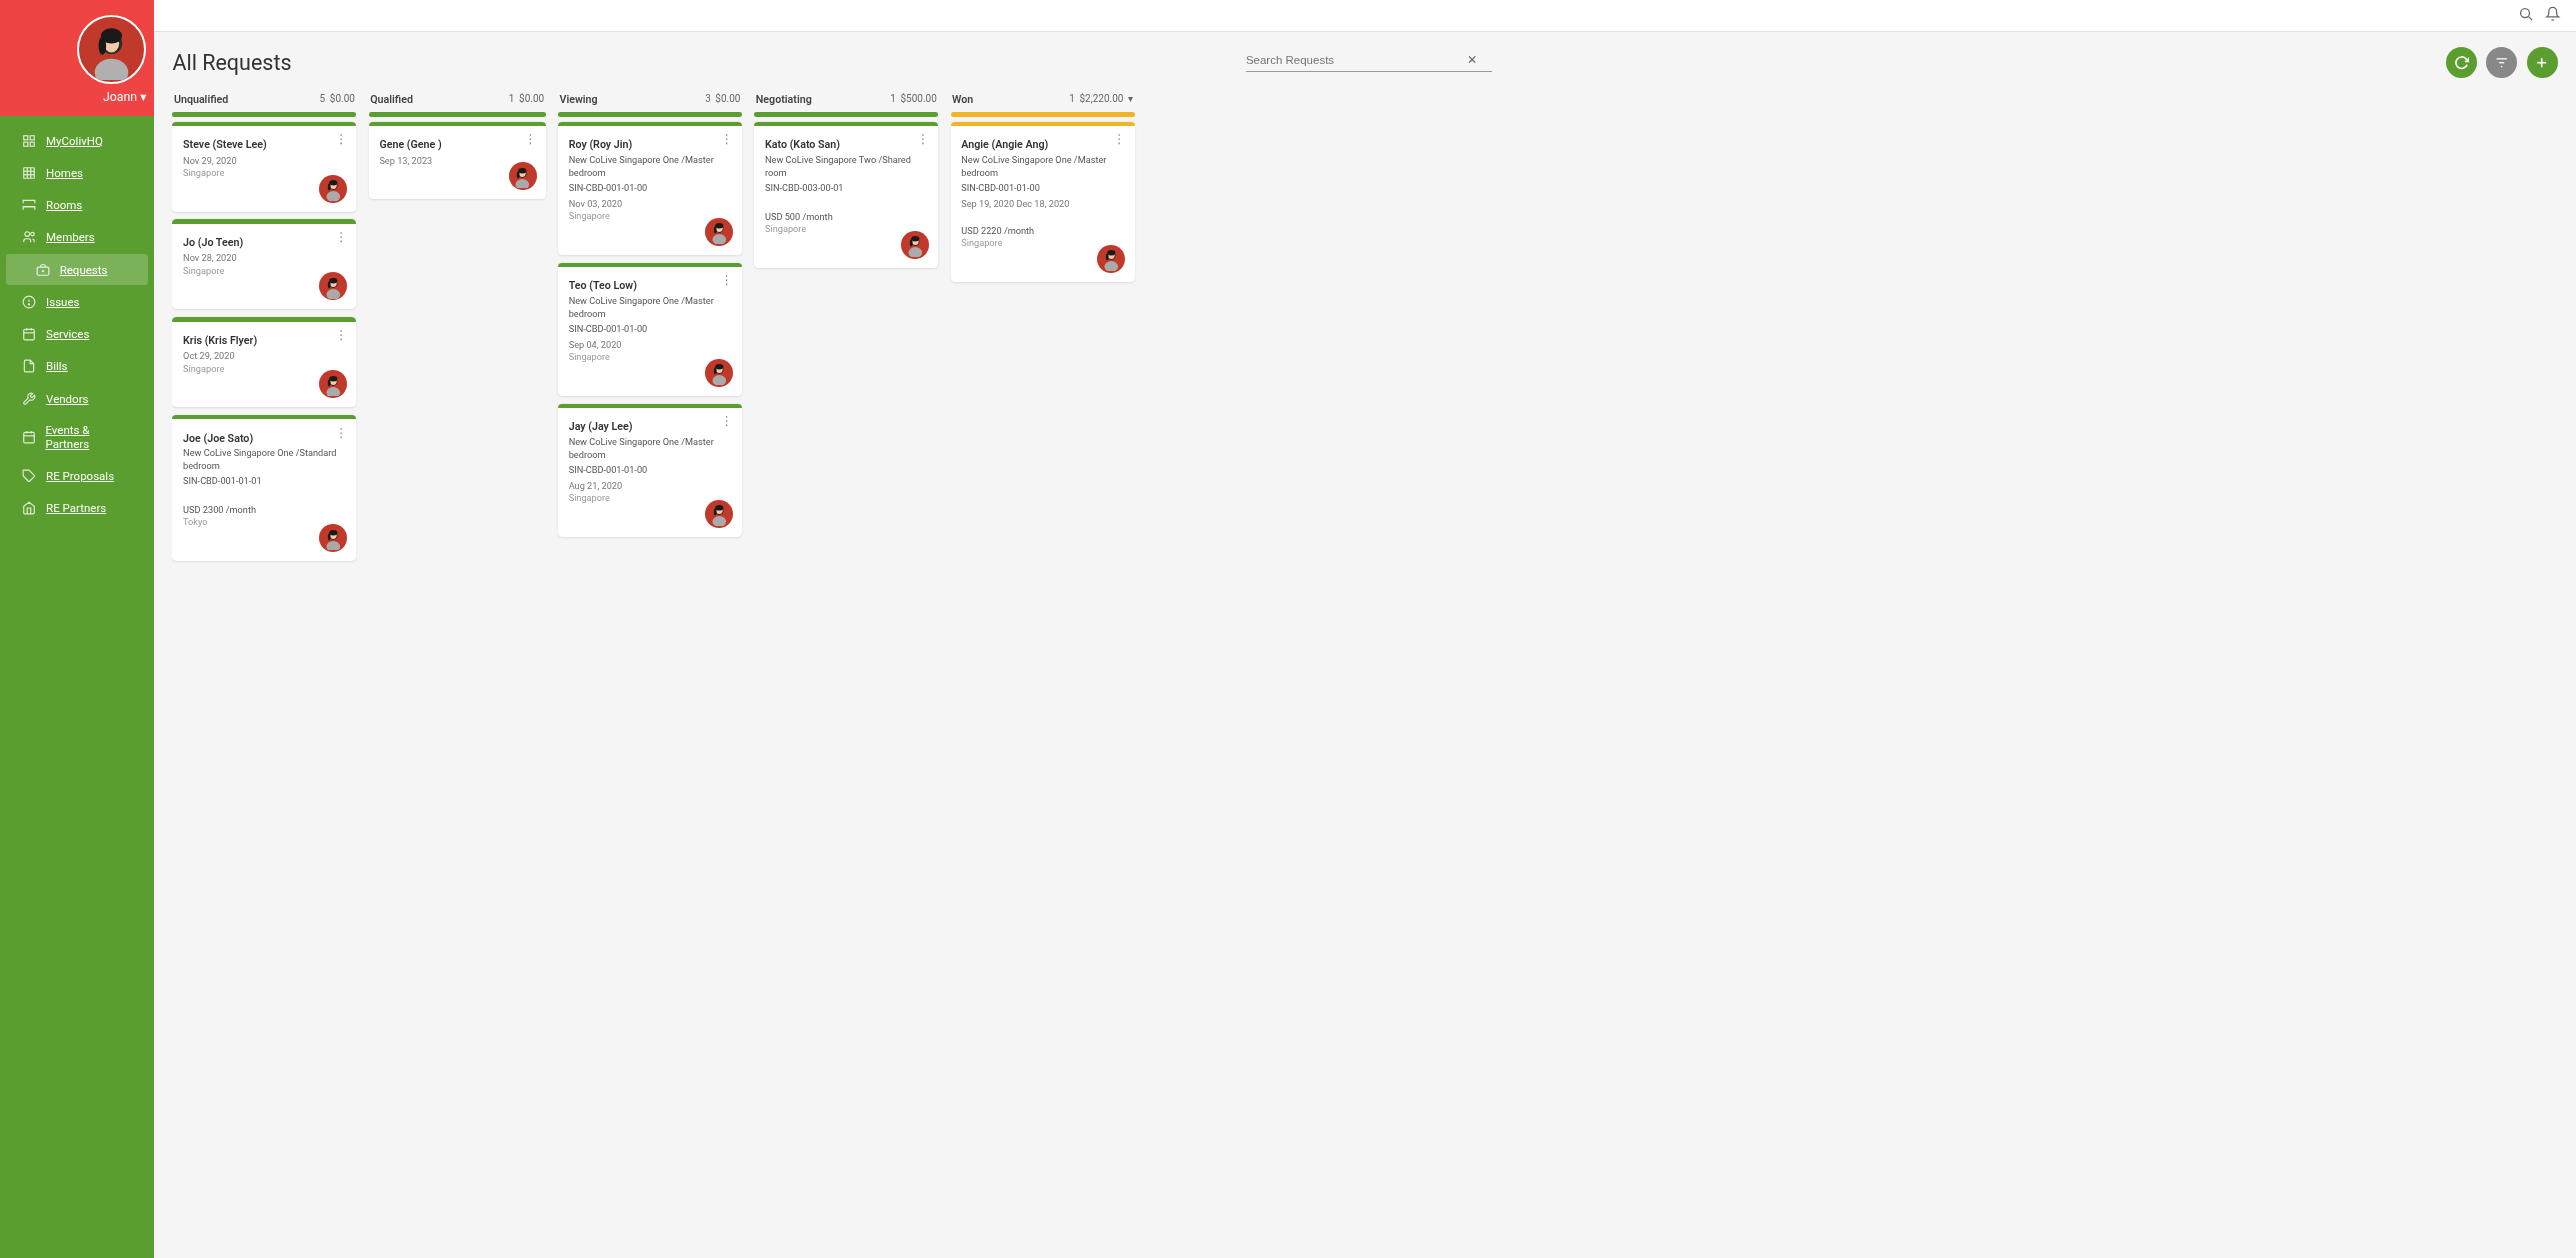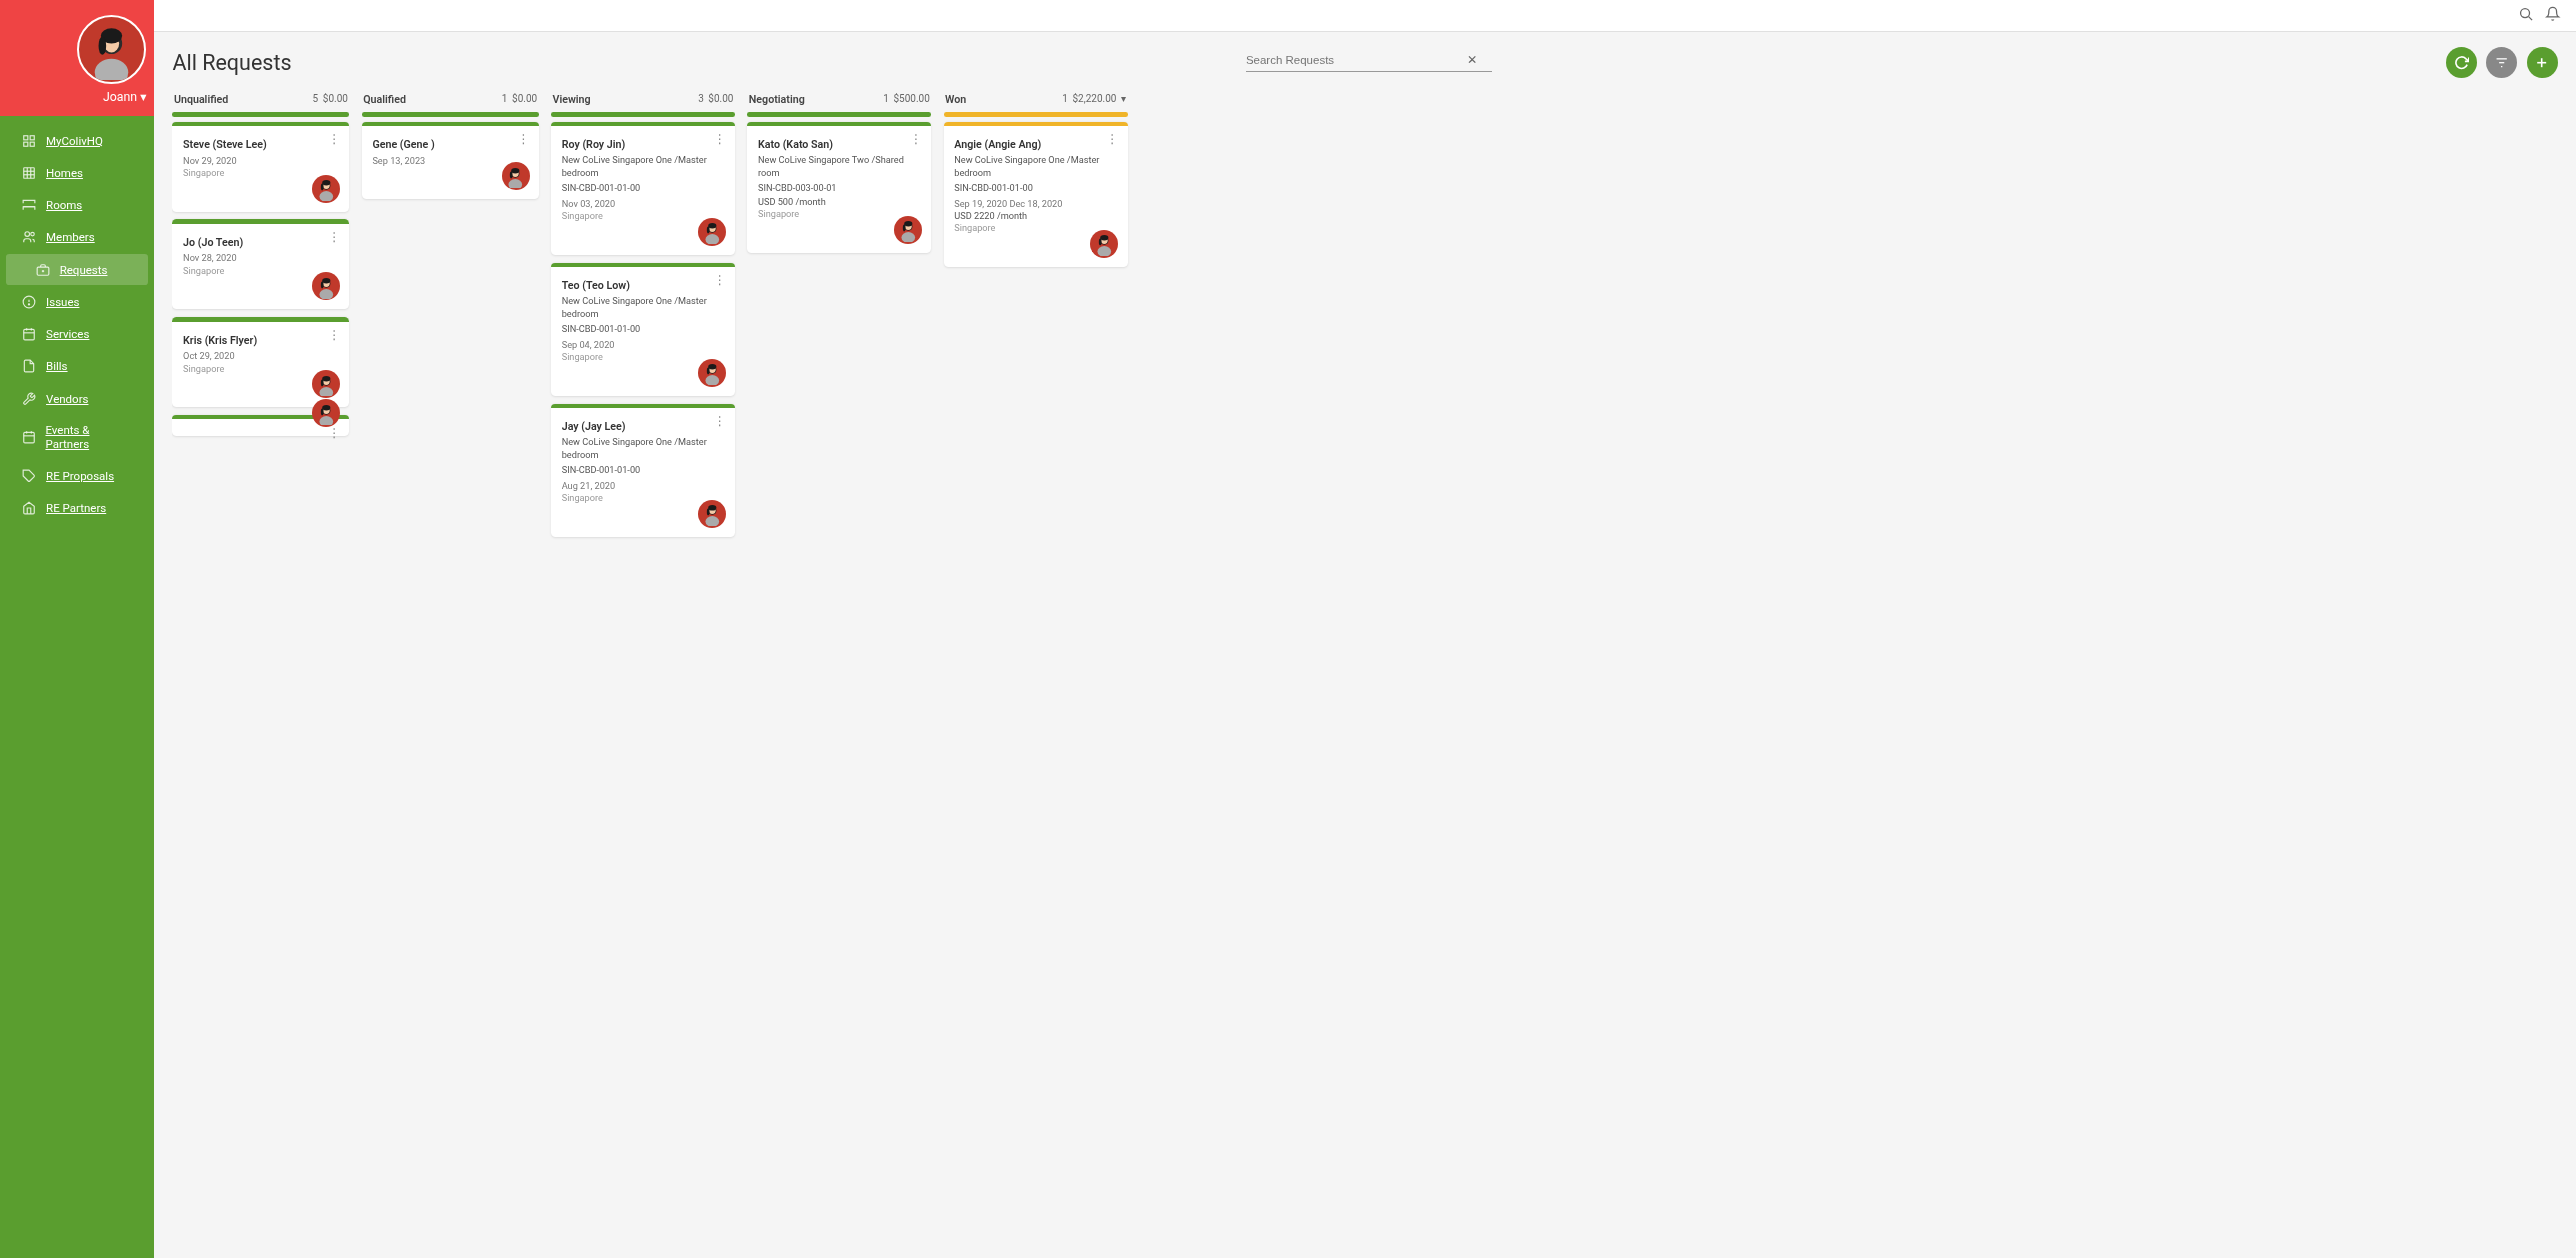--- a/index.html
+++ b/index.html
@@ -159,21 +159,21 @@
     .card-name {
       font-size: 10.7px;
       font-weight: 600;
       color: #333;
       margin-top: 6.1px;
       padding-right: 15.4px;
     }
     .card-sub { font-size: 9.2px; color: #555; margin-top: 2.3px; line-height: 1.4; }
     .card-date { font-size: 9.2px; color: #777; margin-top: 3.1px; }
     .card-location { font-size: 9.2px; color: #999; margin-top: 1.5px; }
-    .card-price { font-size: 9.2px; color: #555; margin-top: 1px; }
+    .card-price { font-size: 9.2px; color: #555; margin-top: 16px; }
     .card-menu {
       position: absolute;
       top: 10.7px; right: 9.2px;
       color: #888; cursor: pointer; font-size: 12.3px;
     }
     .card-avatar {
       position: absolute;
       bottom: 9.2px; right: 9.2px;
       width: 28px; height: 28px;
       border-radius: 50%;
@@ -460,20 +460,28 @@
       <ellipse cx="18" cy="10" rx="6" ry="4" fill="#1a1a1a"></ellipse>
       <ellipse cx="12" cy="16" rx="2" ry="5" fill="#1a1a1a"></ellipse>
       <ellipse cx="18" cy="30" rx="10" ry="8" fill="#aaa"></ellipse>
     </svg>
   </div>
       </div>
 
       <div class="kanban-card">
         <div class="card-top-bar bar-green"></div>
         <span class="card-menu">⋮</span>
+        <div class="card-body">
+          <div class="card-name">Joe (Joe Sato)</div>
+          <div class="card-sub">New CoLive Singapore One /Standard bedroom</div>
+          <div class="card-sub">SIN-CBD-001-01-01</div>
+
+          <div class="card-price">USD 2300 /month</div>
+          <div class="card-location">Tokyo</div>
+        </div>
         <div class="card-avatar">
     <svg viewBox="0 0 36 36" xmlns="http://www.w3.org/2000/svg">
       <circle cx="18" cy="18" r="18" fill="#c0392b"></circle>
       <ellipse cx="18" cy="14" rx="6" ry="6" fill="#1a1a1a"></ellipse>
       <ellipse cx="18" cy="14" rx="5" ry="5" fill="#f5cba7"></ellipse>
       <ellipse cx="18" cy="10" rx="6" ry="4" fill="#1a1a1a"></ellipse>
       <ellipse cx="12" cy="16" rx="2" ry="5" fill="#1a1a1a"></ellipse>
       <ellipse cx="18" cy="30" rx="10" ry="8" fill="#aaa"></ellipse>
     </svg>
   </div>

